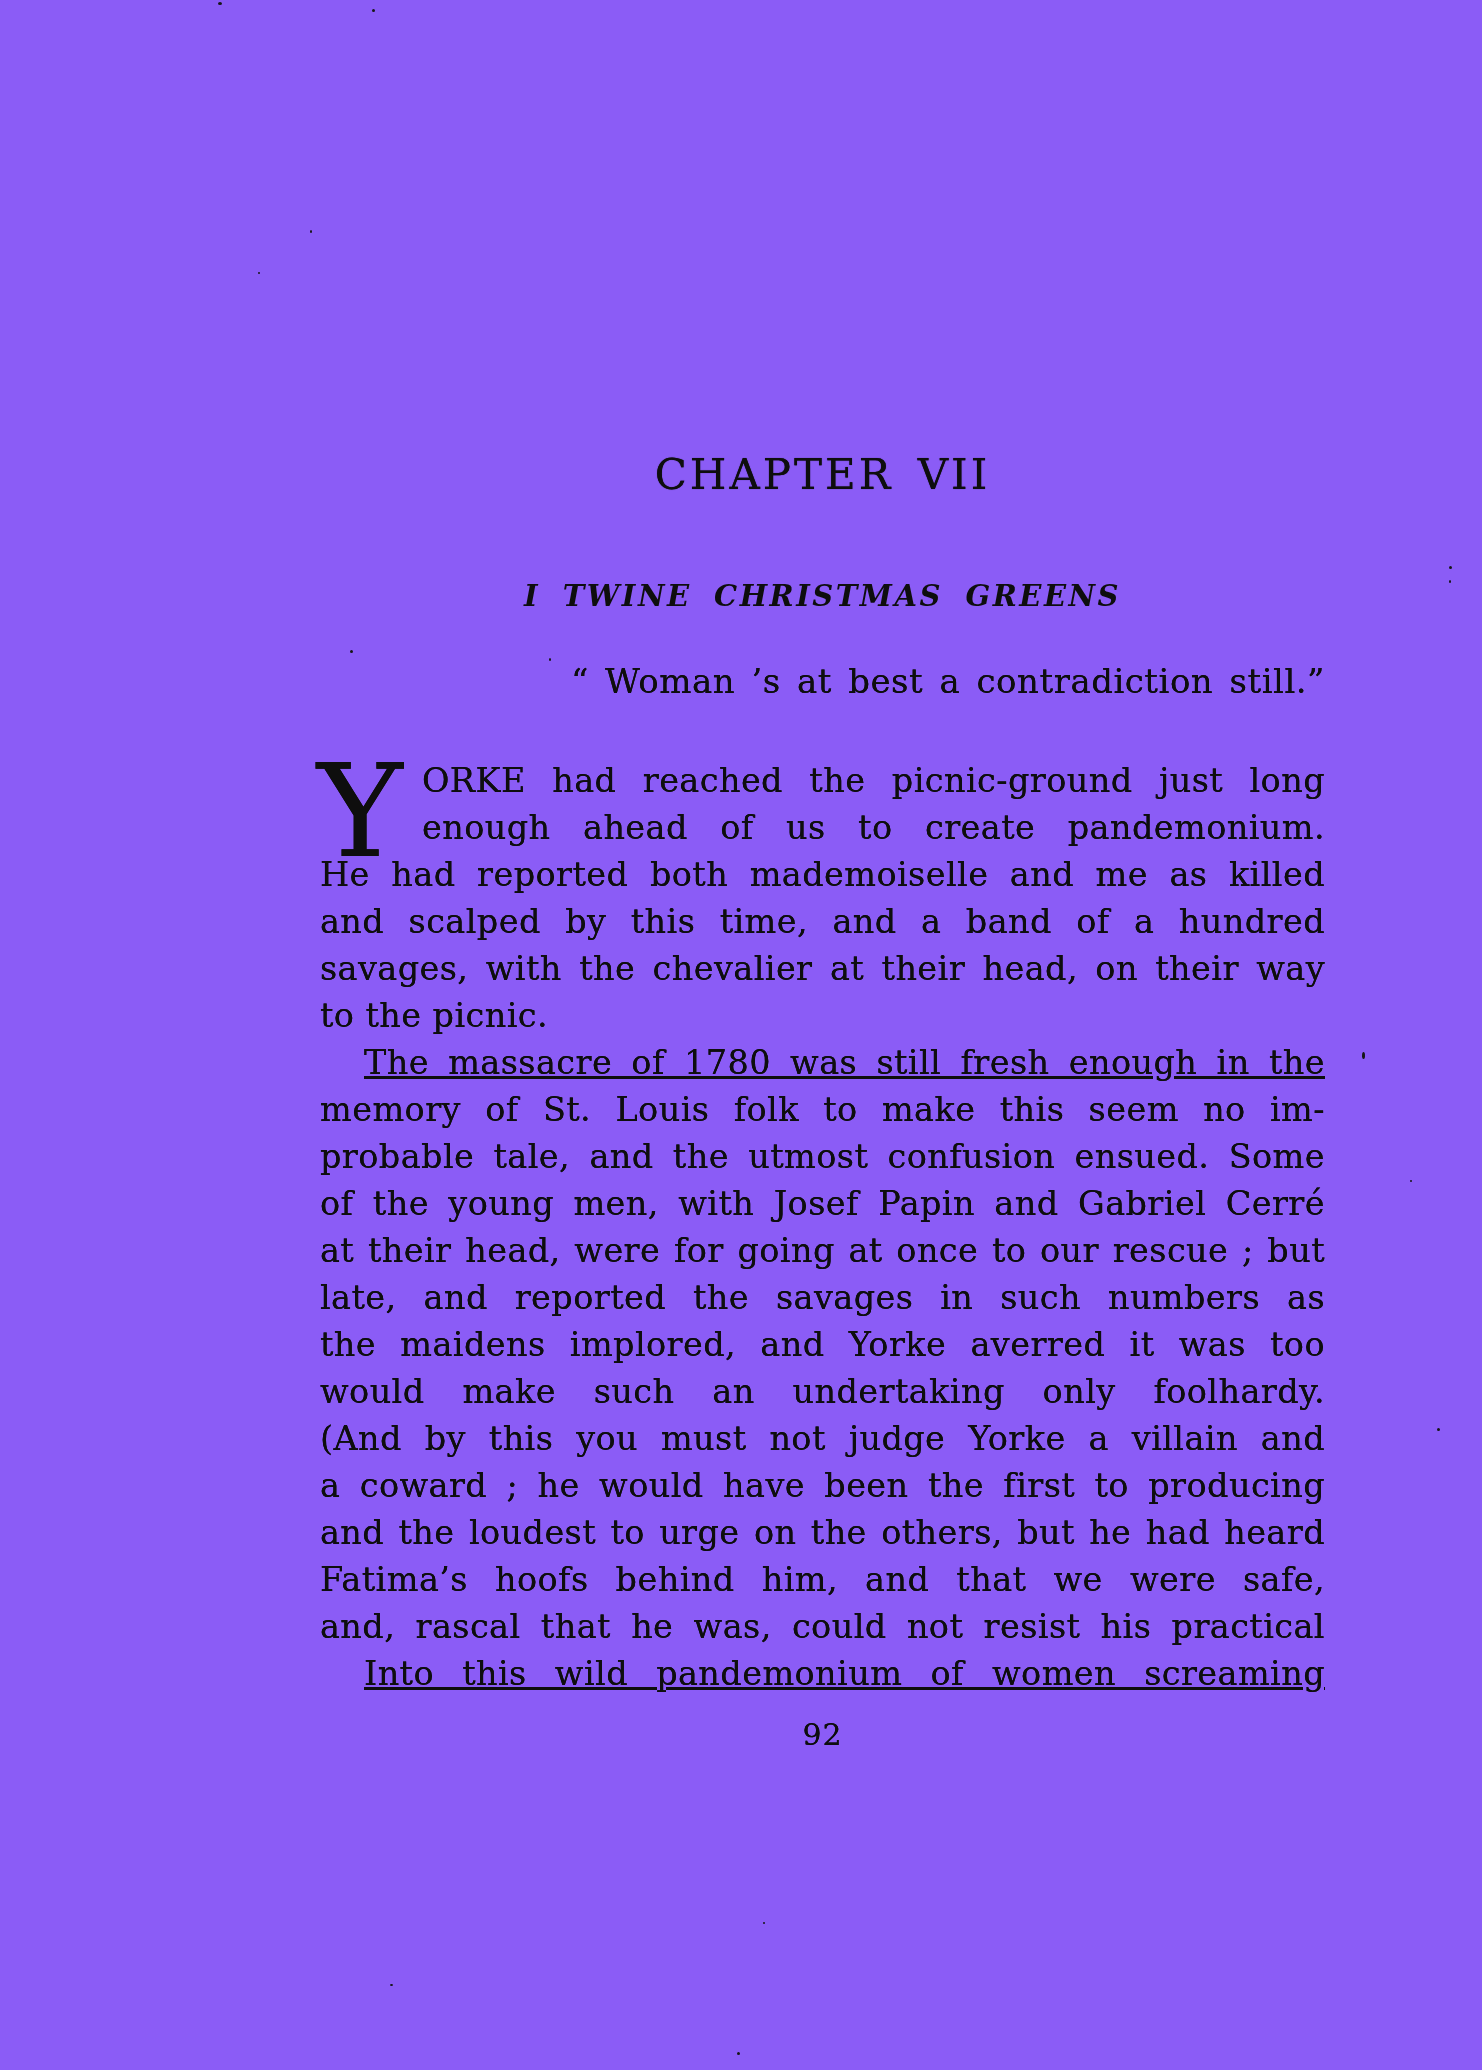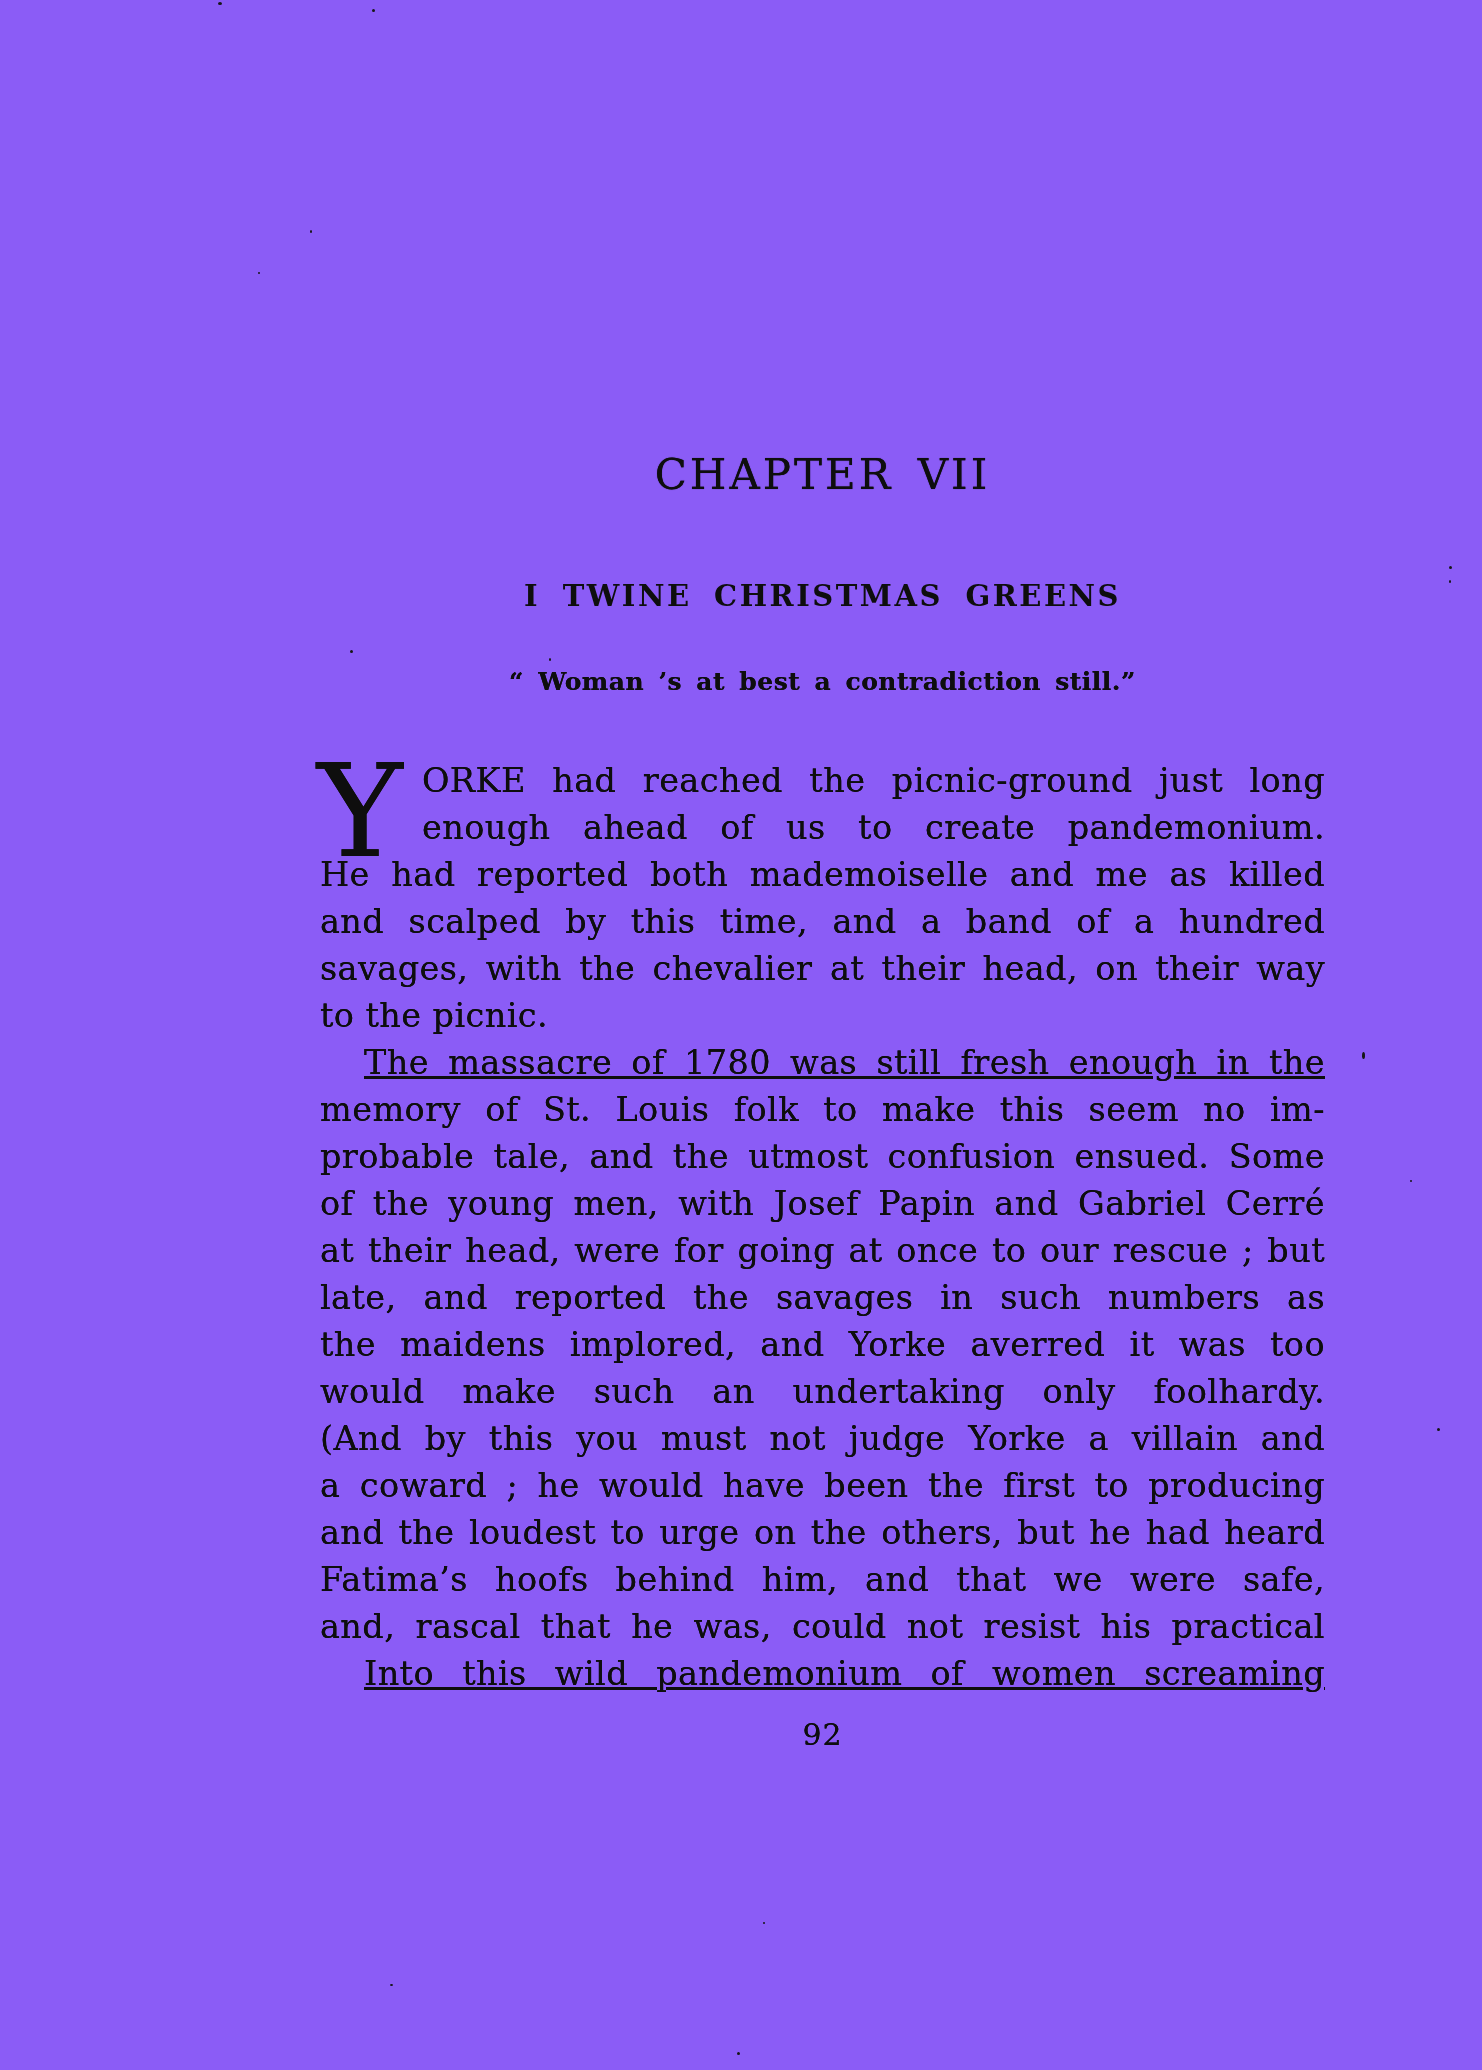--- a/index.html
+++ b/index.html
@@ -30,30 +30,30 @@
     text-shadow: 0 0 0.7px currentColor;
   }
   .section-title {
     margin: 84px 0 0 0;
     font-size: 29px;
     line-height: 31px;
     font-weight: bold;
     text-align: center;
     letter-spacing: 2.5px;
     word-spacing: 10px;
+    font-style: italic;
   }
   .epigraph {
     margin: 54px 0 0 0;
-    font-size: 25px;
+    font-size: 34px;
     line-height: 31px;
-    text-align: center;
+    text-align: right;
     letter-spacing: 0.5px;
     word-spacing: 5px;
     text-shadow: 0 0 0.5px currentColor;
-    font-weight: bold;
   }
   .body-text {
     position: relative;
     margin-top: 60px;
     font-size: 33.5px;
     line-height: 47px;
     letter-spacing: 0.4px;
     text-shadow: 0 0 0.6px currentColor;
   }
   .drop-cap {

